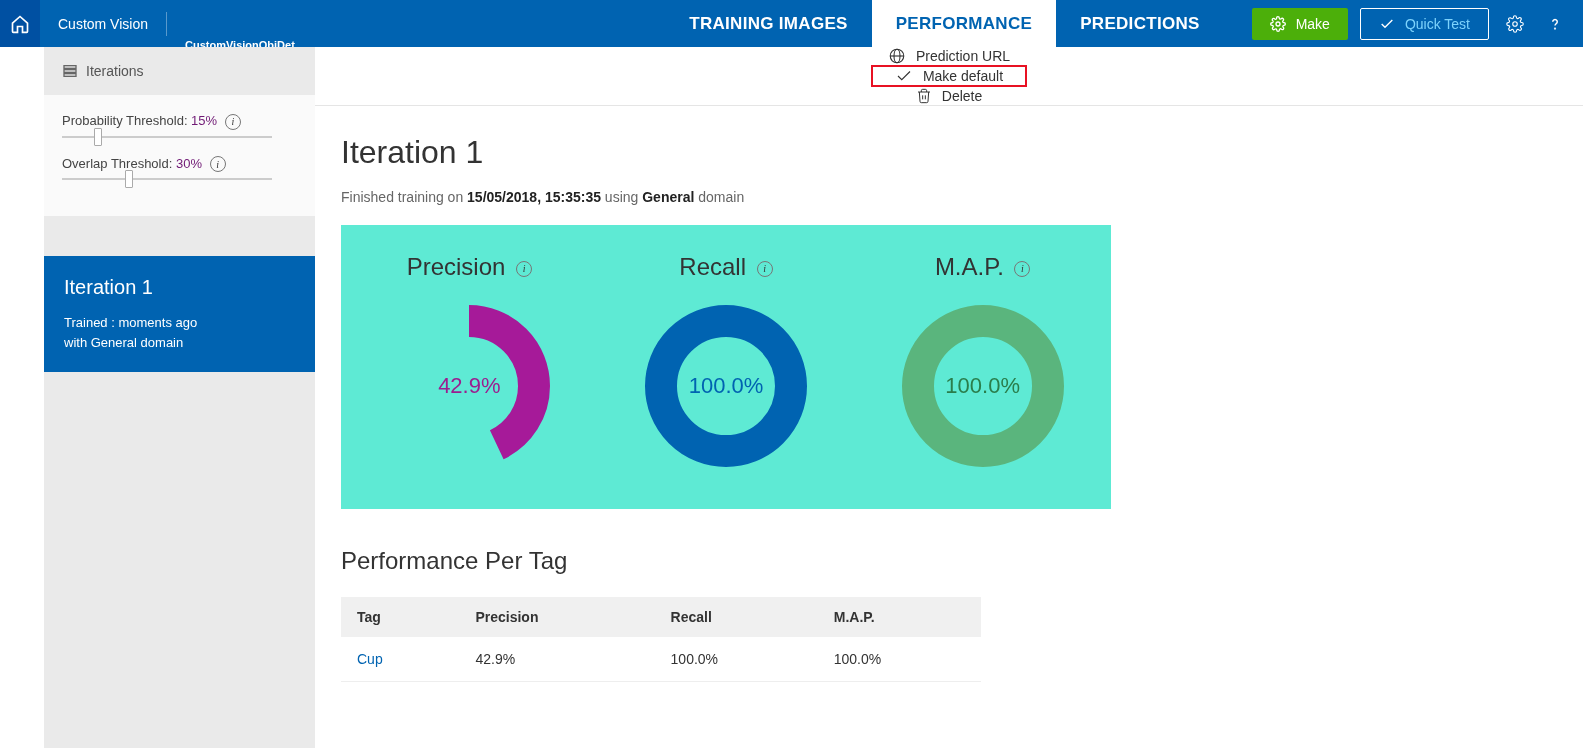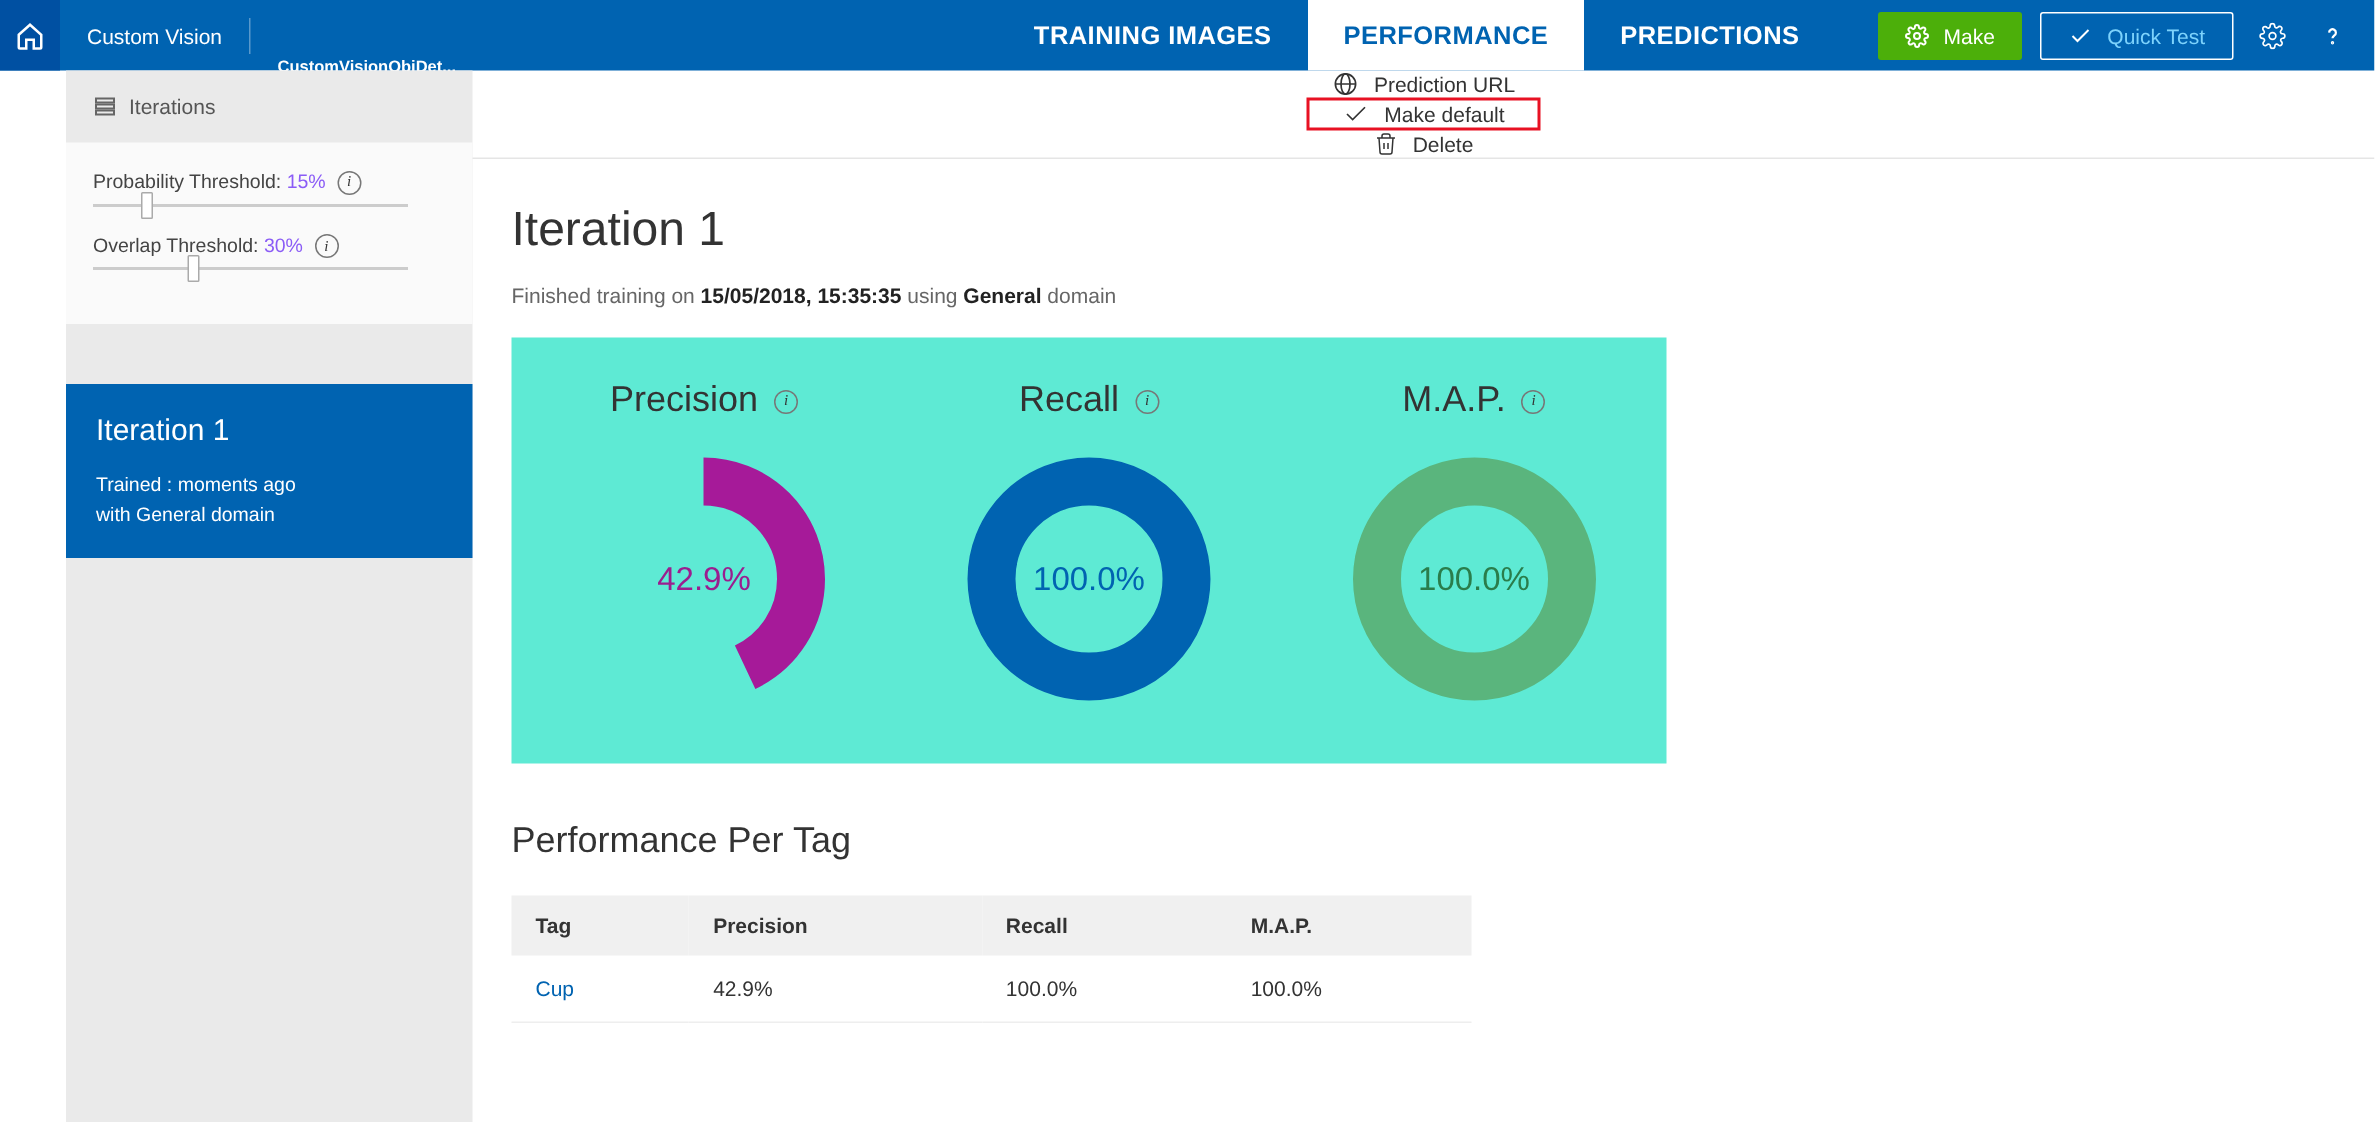--- a/index.html
+++ b/index.html
@@ -19,21 +19,21 @@
 .btn-train { background: #4caf0a; color: #fff; border: none; }
 .btn-quick { background: transparent; color: #7dd3fc; border: 1px solid #fff; }
 .icon-btn { width: 28px; height: 28px; display: flex; align-items: center; justify-content: center; cursor: pointer; color: #fff; }
 
 
 .body { display: flex; margin-left: 44px; }
 .sidebar { width: 271px; background: #eaeaea; min-height: 701px; }
 .side-top { padding: 16px 18px; display: flex; align-items: center; gap: 8px; color: #555; }
 .side-panel { padding: 18px; background: #fafafa; }
 .thresh { font-size: 13px; color: #444; margin-bottom: 2px; }
-.thresh .val { color: #8b5cf6; }
+.thresh .val { color: #701a75; }
 .info-icon { display: inline-flex; width: 16px; height: 16px; border: 1px solid #777; border-radius: 50%; align-items: center; justify-content: center; font-size: 10px; font-style: italic; color: #333; font-family: serif; margin-left: 4px; vertical-align: middle; }
 .slider { width: 210px; height: 2px; background: #ccc; position: relative; margin: 6px 0 18px; }
 .slider-thumb { position: absolute; top: -8px; width: 8px; height: 18px; background: #fff; border: 1px solid #aaa; border-radius: 1px; }
 .iter-card { background: #0063B1; color: #fff; padding: 20px; margin-top: 40px; }
 .iter-card h3 { font-size: 20px; font-weight: 400; margin-bottom: 14px; }
 .iter-card p { font-size: 13px; line-height: 1.5; }
 
 
 .main { flex: 1; }
 .toolbar { display: flex; align-items: center; gap: 0; height: 59px; border-bottom: 1px solid #e5e5e5; padding: 0 22px; flex-direction: column; }

